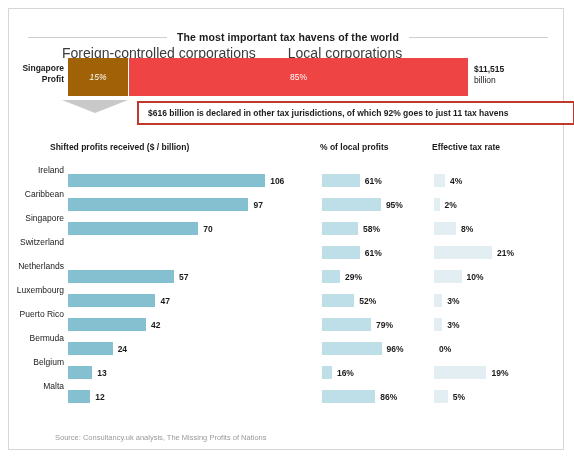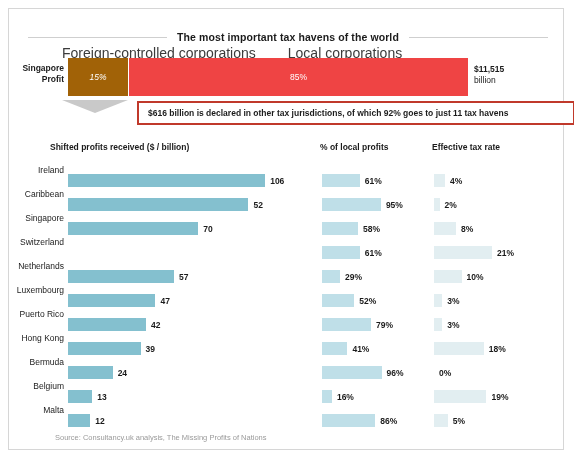--- a/index.html
+++ b/index.html
@@ -293,21 +293,21 @@
         </div>
         <div class="bar-wrap w3">
           <div class="bar bar3" style="width: 11.04px;"></div>
           <span class="bar-val">4%</span>
         </div>
       </div>
       <div class="row">
         <div class="country">Caribbean</div>
         <div class="bar-wrap w1">
           <div class="bar bar1" style="width: 180.42px;"></div>
-          <span class="bar-val">52</span>
+          <span class="bar-val">97</span>
         </div>
         <div class="bar-wrap w2">
           <div class="bar bar2" style="width: 58.9px;"></div>
           <span class="bar-val">95%</span>
         </div>
         <div class="bar-wrap w3">
           <div class="bar bar3" style="width: 5.52px;"></div>
           <span class="bar-val">2%</span>
         </div>
       </div>
@@ -376,35 +376,20 @@
         <div class="bar-wrap w2">
           <div class="bar bar2" style="width: 48.98px;"></div>
           <span class="bar-val">79%</span>
         </div>
         <div class="bar-wrap w3">
           <div class="bar bar3" style="width: 8.28px;"></div>
           <span class="bar-val">3%</span>
         </div>
       </div>
       <div class="row">
-        <div class="country">Hong Kong</div>
-        <div class="bar-wrap w1">
-          <div class="bar bar1" style="width: 72.54px;"></div>
-          <span class="bar-val">39</span>
-        </div>
-        <div class="bar-wrap w2">
-          <div class="bar bar2" style="width: 25.42px;"></div>
-          <span class="bar-val">41%</span>
-        </div>
-        <div class="bar-wrap w3">
-          <div class="bar bar3" style="width: 49.68px;"></div>
-          <span class="bar-val">18%</span>
-        </div>
-      </div>
-      <div class="row">
         <div class="country">Bermuda</div>
         <div class="bar-wrap w1">
           <div class="bar bar1" style="width: 44.64px;"></div>
           <span class="bar-val">24</span>
         </div>
         <div class="bar-wrap w2">
           <div class="bar bar2" style="width: 59.52px;"></div>
           <span class="bar-val">96%</span>
         </div>
         <div class="bar-wrap w3">

